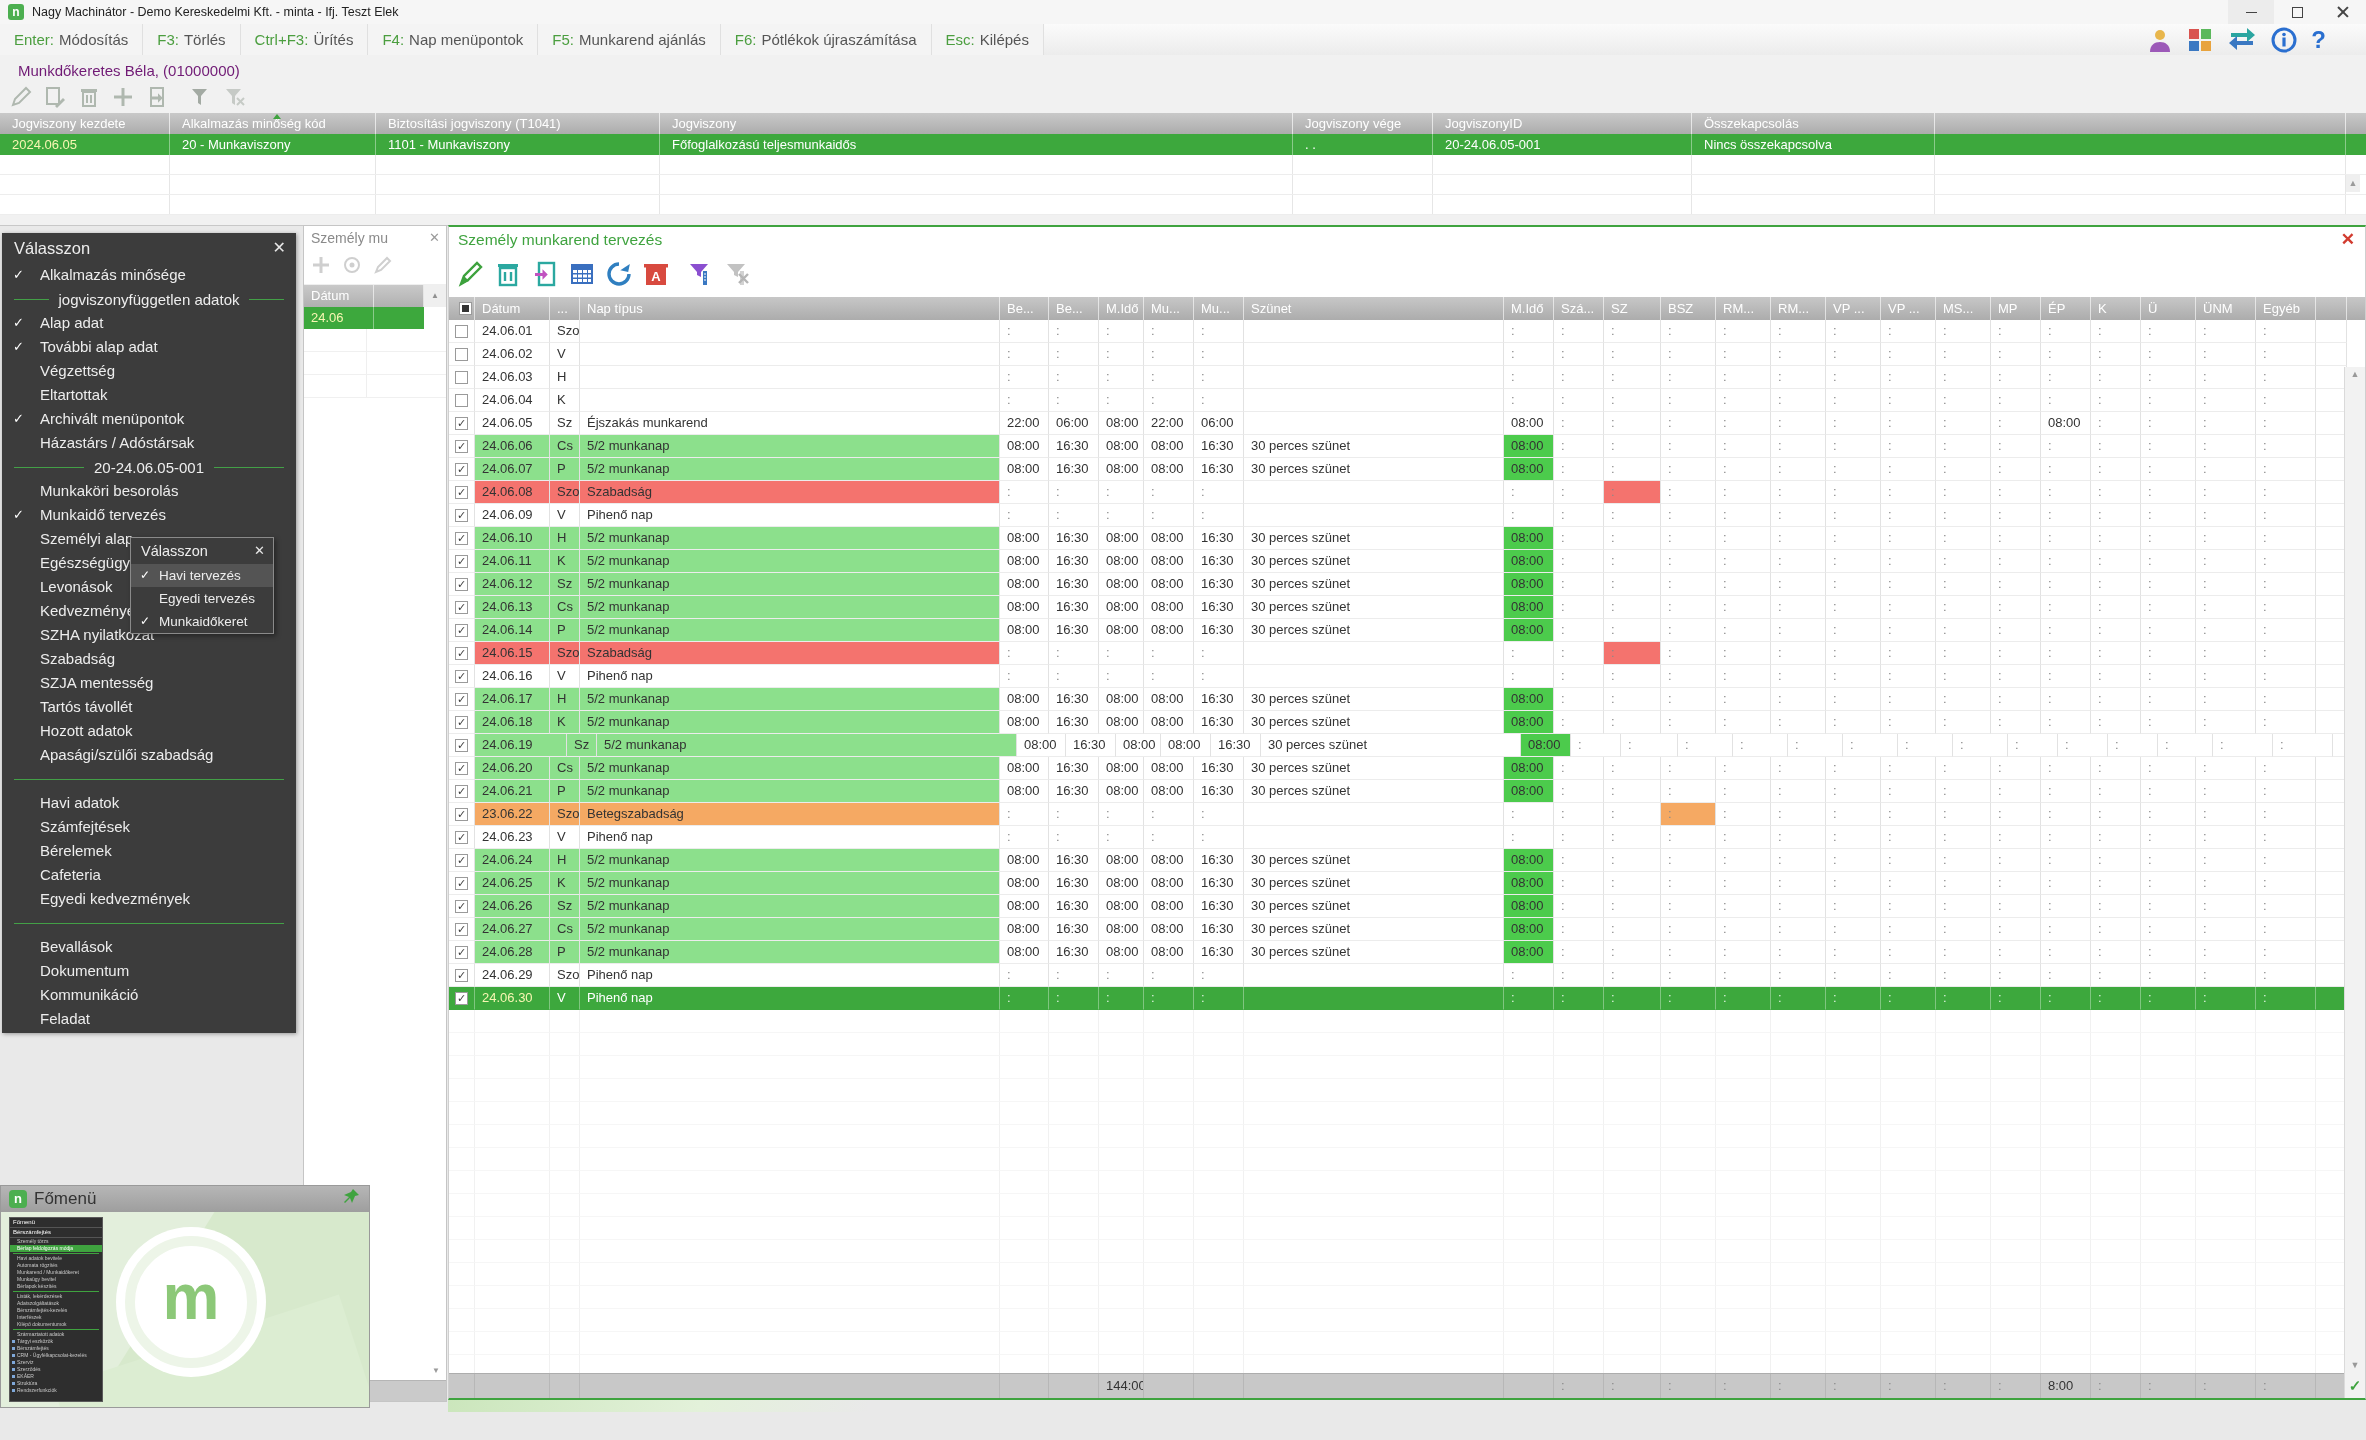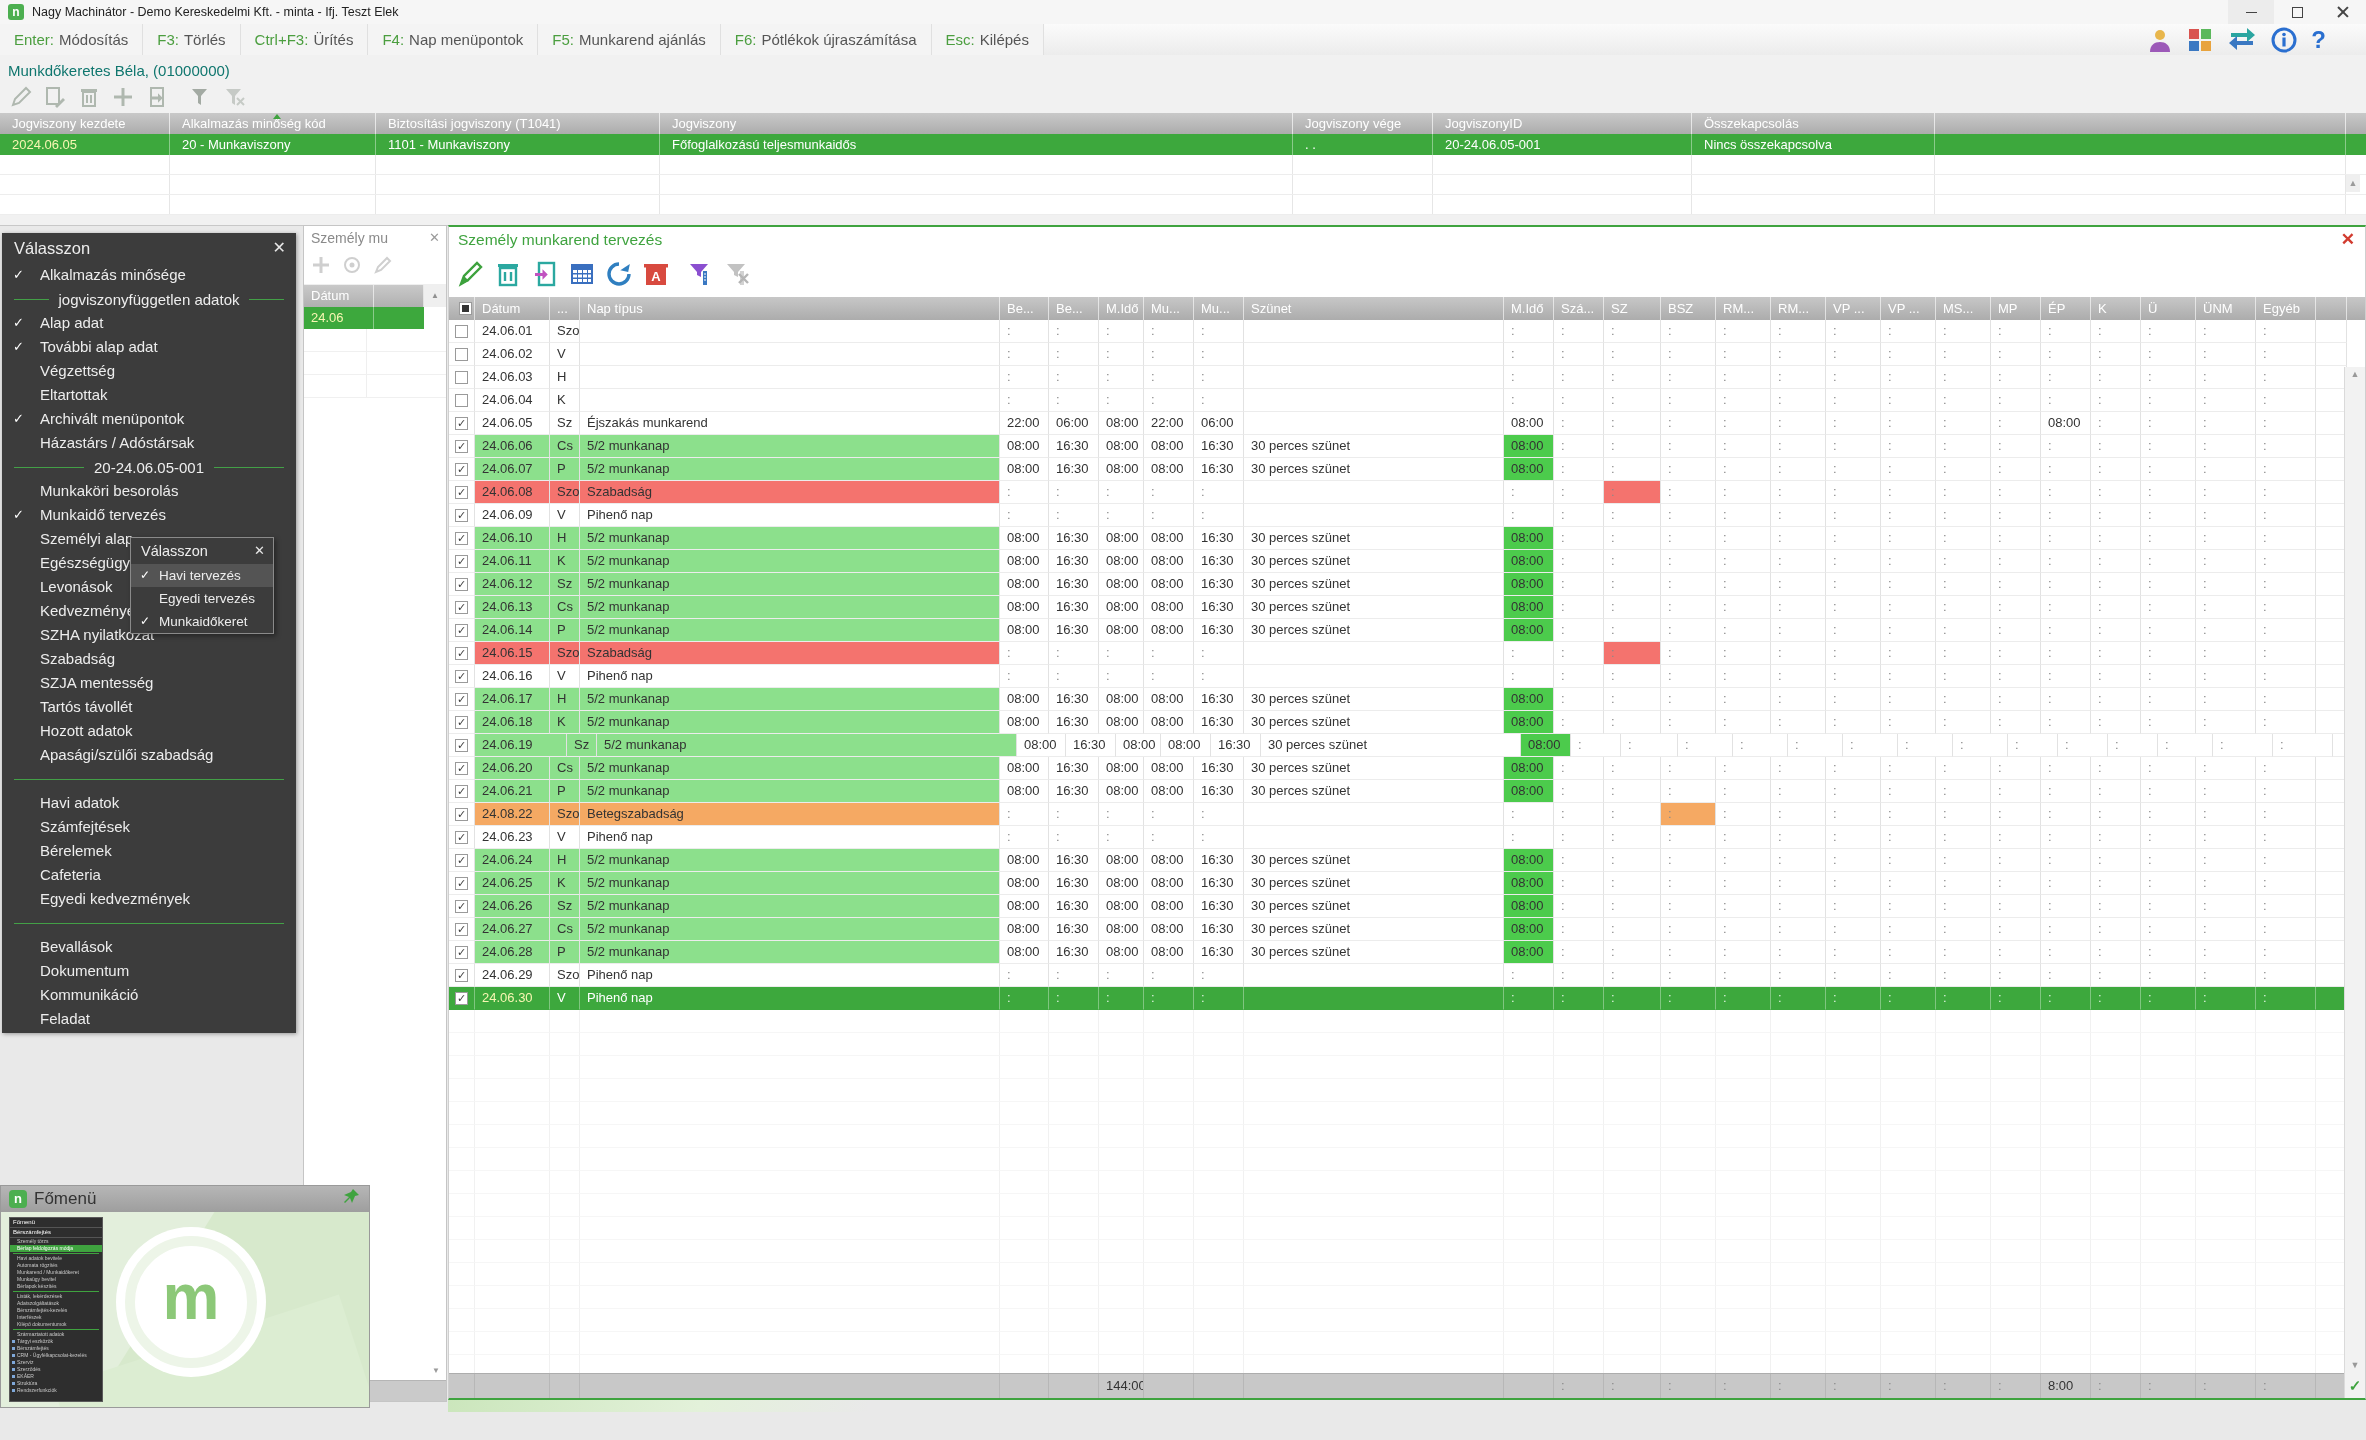--- a/index.html
+++ b/index.html
@@ -23,21 +23,21 @@
   
   .menubar{position:absolute;left:0;top:24px;right:0;height:31px;background:linear-gradient(#FBFBFB,#ECECEC);
            border-bottom:1px solid #CFCFCF;display:flex;align-items:stretch;}
   .mitem{display:flex;align-items:center;padding:0 14px;font-size:15px;border-right:1px solid #E0E0E0;background:#F4F4F4;}
   .mkey{color:#4B9E3F;} .mlabel{color:#555;margin-left:5px;}
   .mb-icons{position:absolute;right:40px;top:26px;display:flex;gap:14px;align-items:center;height:28px;}
   .mb-icons svg{display:block;}
   .qmark{font-size:24px;font-weight:bold;color:#2A6FD0;line-height:26px;}
   
   .emp{position:absolute;left:0;top:55px;right:0;height:170px;background:#F1F1F1;border-bottom:1px solid #C8C8C8;}
-  .emp-name{padding:7px 0 2px 8px;font-size:15px;color:#0f766e;}
+  .emp-name{padding:7px 0 2px 18px;font-size:15px;color:#701a75;}
   .emp-toolbar{height:32px;display:flex;align-items:center;gap:12px;padding-left:10px;}
   .emp-toolbar svg{display:block;opacity:.75;}
   .erow{display:flex;font-size:13px;white-space:nowrap;}
   .emp-h{height:21px;background:linear-gradient(#C9C9C9,#ACACAC);color:#FFF;}
   .emp-h .ec{line-height:21px;padding-left:12px;border-right:1px solid rgba(255,255,255,.65);position:relative;overflow:hidden;}
   .sortmark{position:absolute;top:1px;left:50%;width:0;height:0;border-left:4px solid transparent;border-right:4px solid transparent;border-bottom:5px solid #3FA33F;}
   .emp-r{height:21px;background:#3DA83D;color:#FFF;}
   .emp-r .ec{line-height:21px;padding-left:12px;border-right:1px solid rgba(255,255,255,.4);overflow:hidden;}
   .emp-r .ec.pale{color:#F8F6B2;}
   .emp-e{height:19px;background:#FFF;border-bottom:1px solid #EDEDED;}
@@ -1160,21 +1160,21 @@
             <div class="td colon" style="width: 50px;">:</div>
             <div class="td colon" style="width: 55px;">:</div>
             <div class="td colon" style="width: 60px;">:</div>
             <div class="td colon" style="width: 60px;">:</div>
             <div class="td" style="width: 31px;"></div>
           </div>
           <div class="tr">
             <div class="td cbc" style="width: 26px;">
               <div class="cbx">✓</div>
             </div>
-            <div class="td datec bg-orange" style="width: 75px;">24.08.22</div>
+            <div class="td datec bg-orange" style="width: 75px;">23.06.22</div>
             <div class="td bg-orange" style="width: 30px;">Szo</div>
             <div class="td bg-orange" style="width: 420px;">Betegszabadság</div>
             <div class="td colon" style="width: 49px;">:</div>
             <div class="td colon" style="width: 50px;">:</div>
             <div class="td colon" style="width: 45px;">:</div>
             <div class="td colon" style="width: 50px;">:</div>
             <div class="td colon" style="width: 50px;">:</div>
             <div class="td" style="width: 260px;"></div>
             <div class="td colon" style="width: 50px;">:</div>
             <div class="td colon" style="width: 50px;">:</div>

